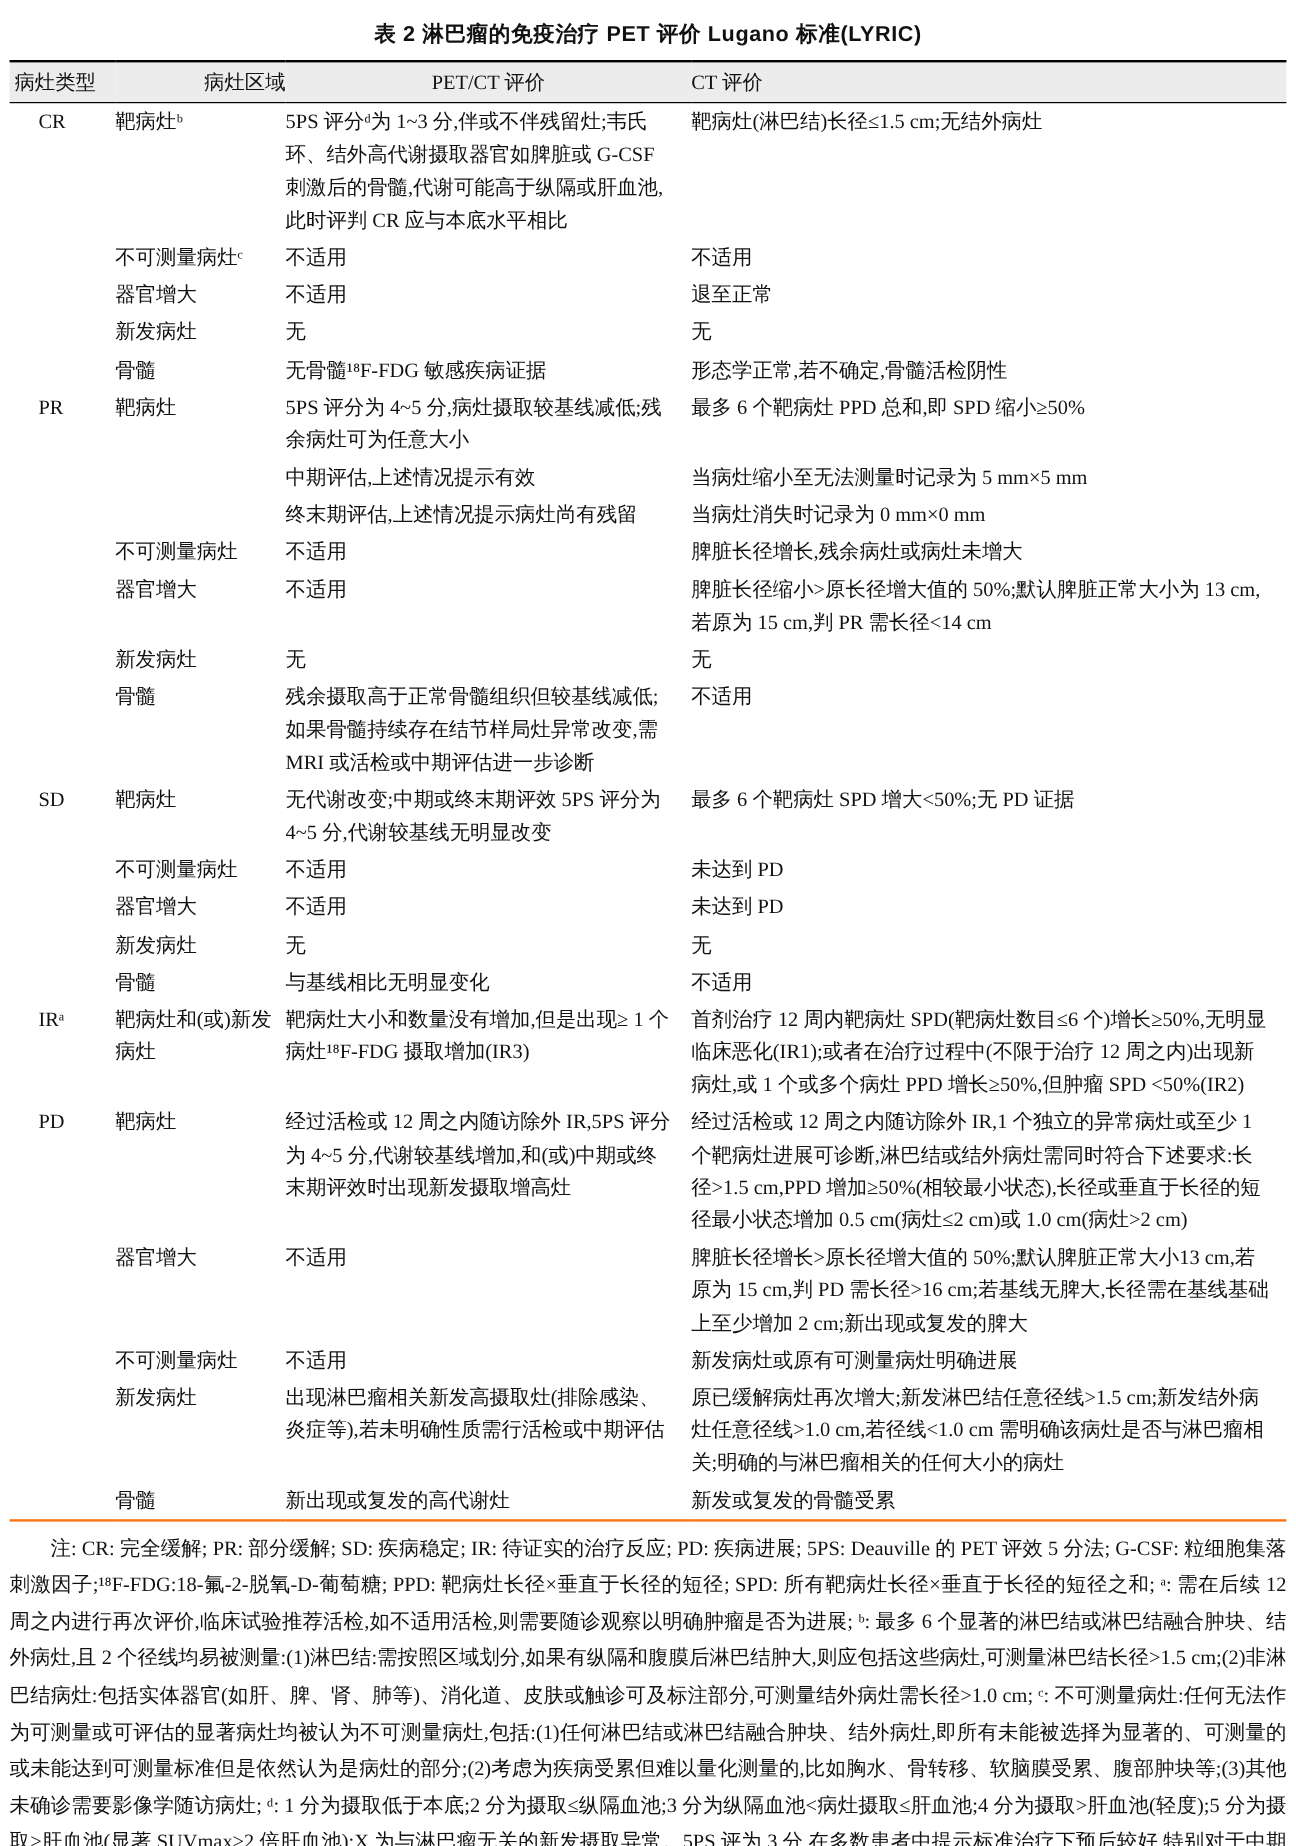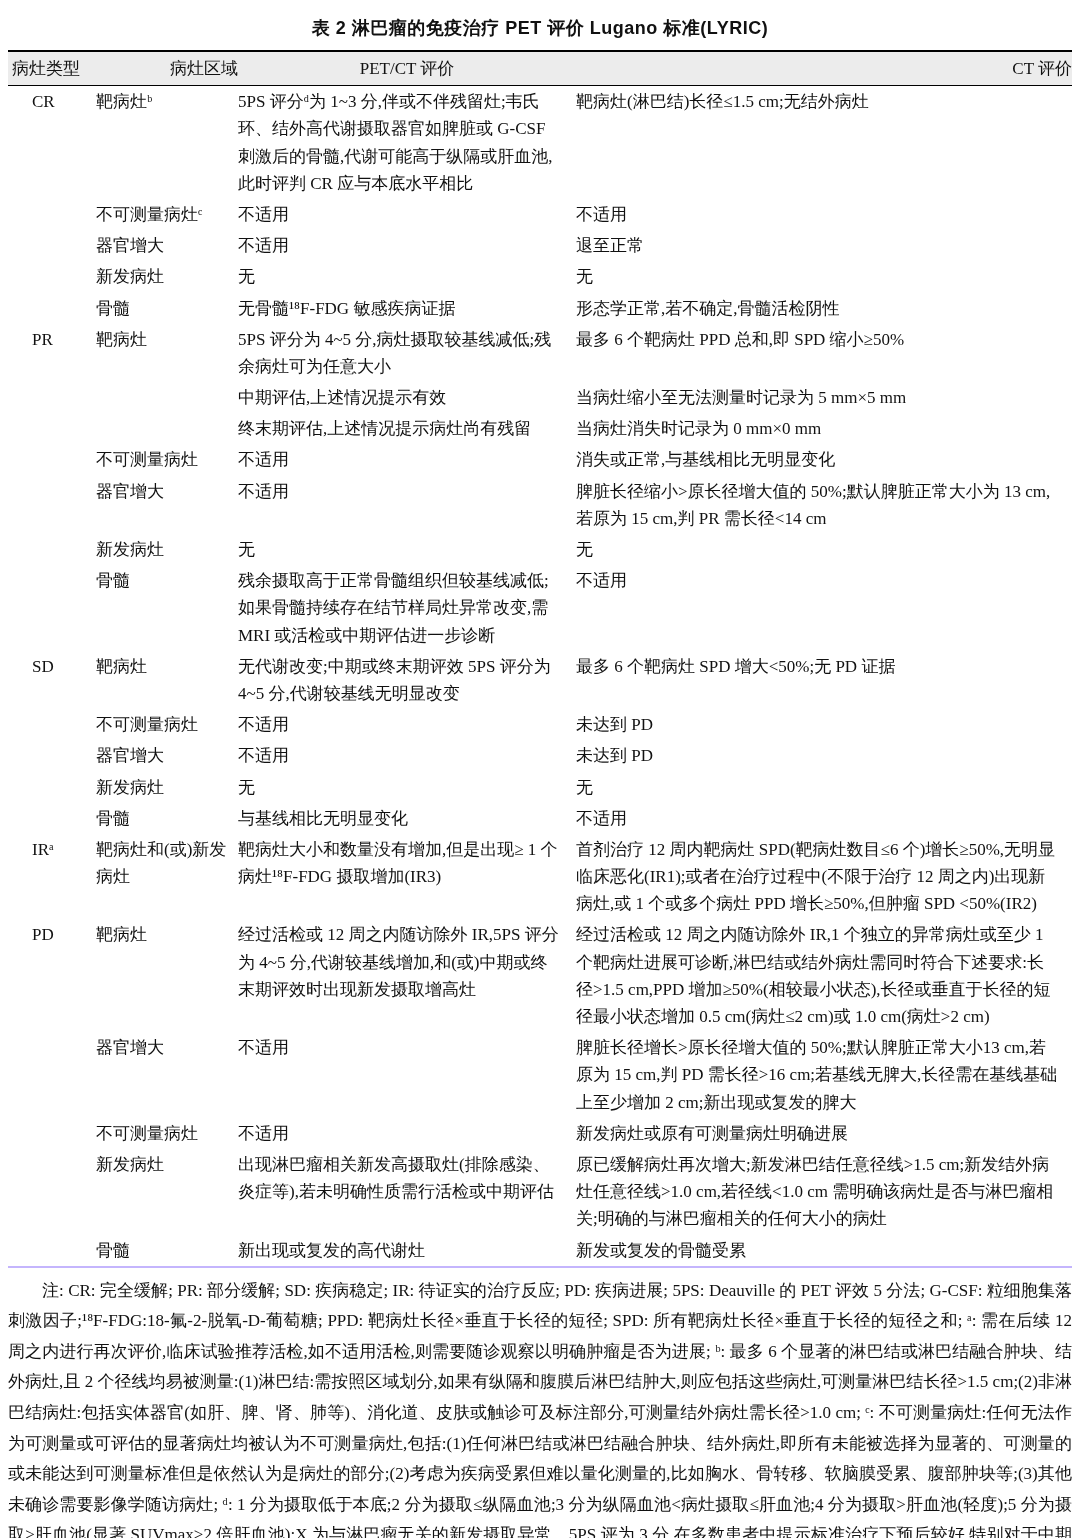--- a/index.html
+++ b/index.html
@@ -18,37 +18,37 @@
     margin: 6px 0 10px;
     letter-spacing: 0.5px;
   }
   table.lugano {
     width: 100%;
     border-collapse: collapse;
     table-layout: fixed;
     font-size: 17px;
     line-height: 1.6;
     border-top: 2px solid #000;
-    border-bottom: 2px solid #c4b5fd;
+    border-bottom: 2px solid #f97316;
   }
   col.c1 { width: 88px; }
   col.c2 { width: 142px; }
   col.c3 { width: 338px; }
   col.c4 { width: auto; }
   thead th {
     background: #ececec;
     border-bottom: 1px solid #000;
     font-weight: 400;
     font-size: 17px;
     padding: 3px 0;
   }
   thead th.h1 { text-align: left; padding-left: 4px; }
   thead th.h2 { text-align: right; }
   thead th.h3 { }
-  thead th.h4 { text-align: right; }
+  thead th.h4 { text-align: left; }
   td {
     vertical-align: top;
     padding: 2px 14px 2px 0;
   }
   td.type { padding-left: 24px; }
   td.region { padding-right: 6px; }
   .note {
     margin-top: 8px;
     font-size: 17px;
     line-height: 1.8;
@@ -116,21 +116,21 @@
         <td>中期评估,上述情况提示有效</td>
         <td>当病灶缩小至无法测量时记录为 5 mm×5 mm</td>
       </tr>
       <tr>
         <td>终末期评估,上述情况提示病灶尚有残留</td>
         <td>当病灶消失时记录为 0 mm×0 mm</td>
       </tr>
       <tr>
         <td class="region">不可测量病灶</td>
         <td>不适用</td>
-        <td>消失或正常,与基线相比无明显变化</td>
+        <td>脾脏长径增长,残余病灶或病灶未增大</td>
       </tr>
       <tr>
         <td class="region">器官增大</td>
         <td>不适用</td>
         <td>脾脏长径缩小&gt;原长径增大值的 50%;默认脾脏正常大小为 13 cm,若原为 15 cm,判 PR 需长径&lt;14 cm</td>
       </tr>
       <tr>
         <td class="region">新发病灶</td>
         <td>无</td>
         <td>无</td>

